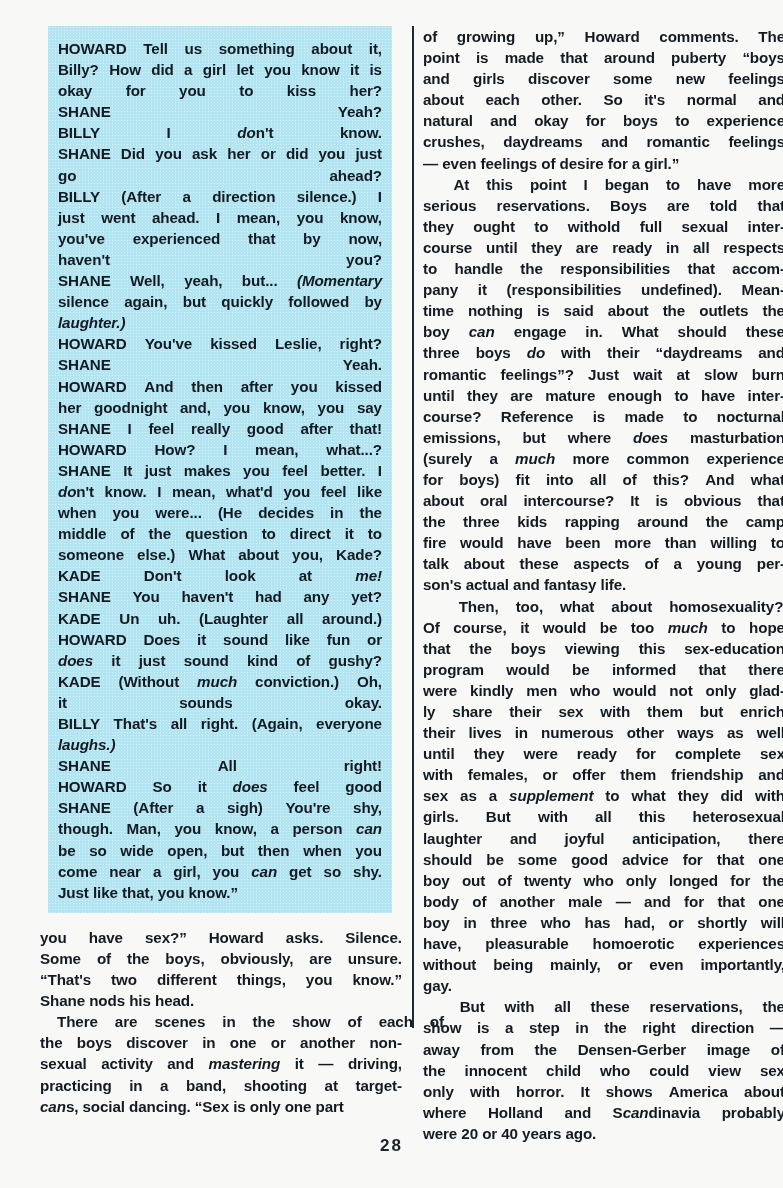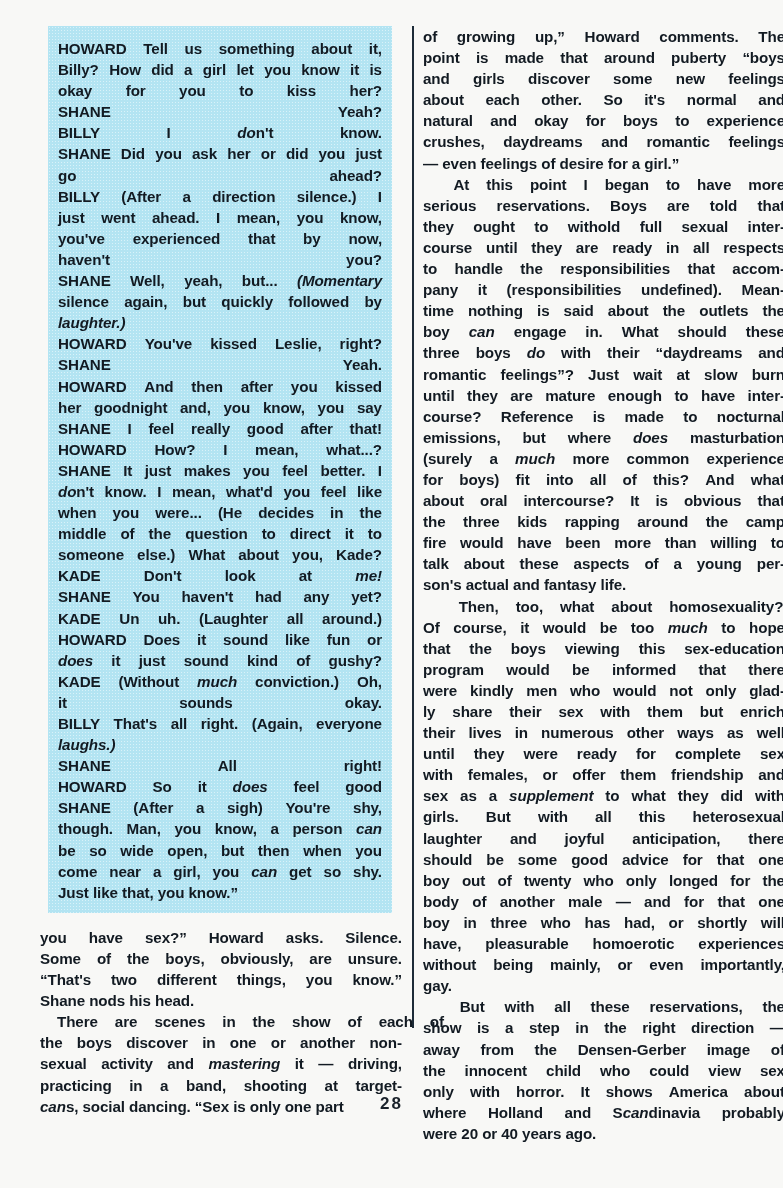--- a/index.html
+++ b/index.html
@@ -81,21 +81,21 @@
     justify-content: space-between;
     white-space: pre;
   }
   .jline.last { display: block; }
   .jline > span { white-space: pre; }
 
   
   .page-number {
     position: absolute;
     left: 0;
-    top: 1094px;
+    top: 1136px;
     width: 783px;
     text-align: center;
     font-size: 17px;
     font-weight: 600;
     color: #1a222b;
     letter-spacing: 2px;
   }
 
   
   .tint-box {

